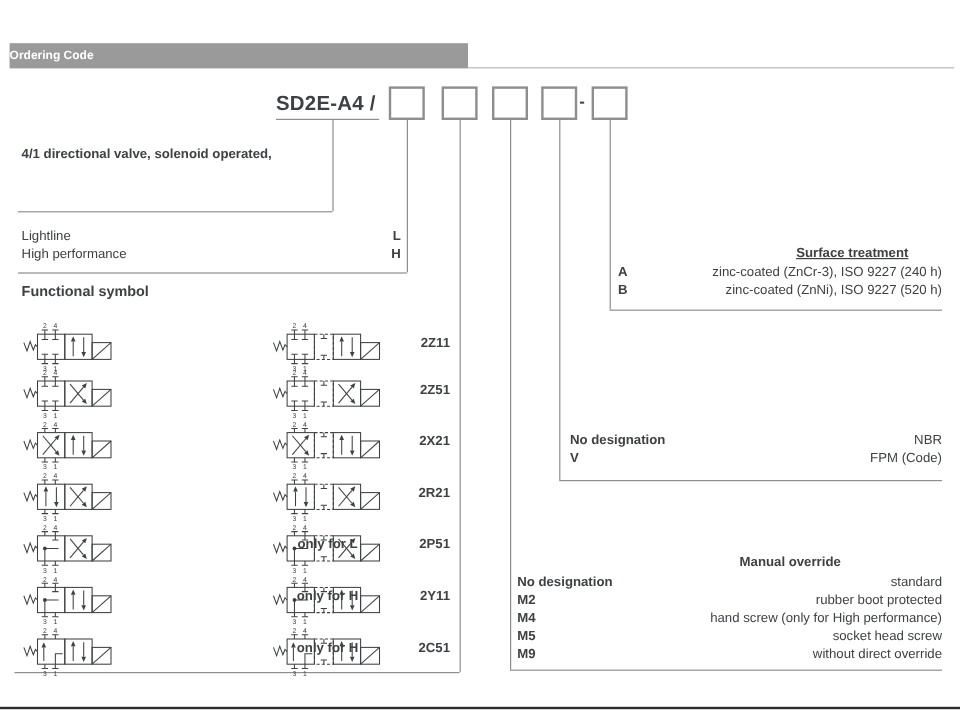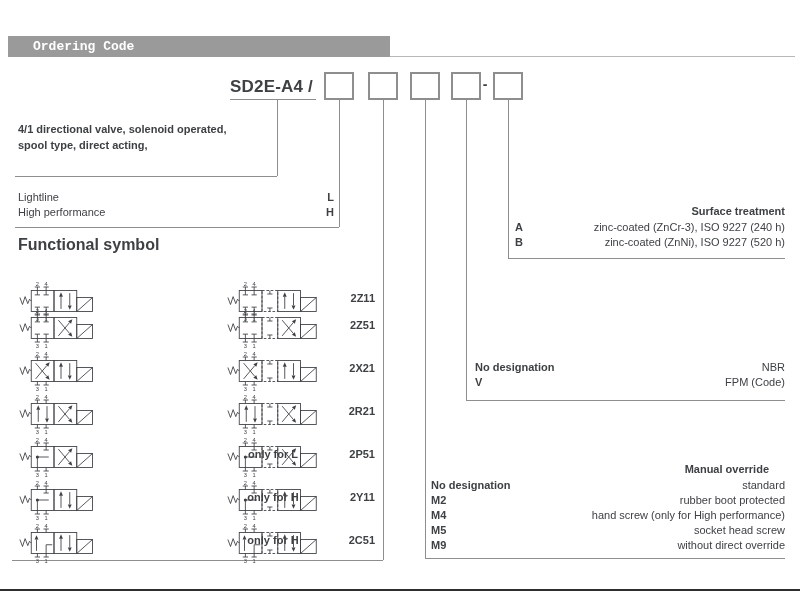--- a/index.html
+++ b/index.html
@@ -5,30 +5,30 @@
   :root{
     --bar:#9a9a9a; --line:#8e8e8e; --text:#3e4144; --footer:#2e2e2e; --thin:#b8b8b8;
   }
   html,body{margin:0;padding:0;background:#fff;}
   body{font-family:"Liberation Sans",sans-serif;color:var(--text);}
   #page{position:relative;width:800px;height:600px;background:#fff;overflow:hidden;}
   .abs{position:absolute;}
   .hline{position:absolute;height:1px;background:var(--line);}
   .vline{position:absolute;width:1px;background:var(--line);}
   #header-bar{left:8px;top:36px;width:382px;height:21px;background:var(--bar);
-    color:#fff;font-size:13px;font-weight:bold;line-height:21px;padding-left:25px;box-sizing:border-box;font-family:Liberation Mono, monospace;}
+    color:#fff;font-size:10px;font-weight:bold;line-height:21px;padding-left:0;box-sizing:border-box;}
   #header-ext{left:390px;top:56px;width:405px;height:1px;background:var(--thin);}
   #model-code{left:230px;top:77px;font-size:17px;font-weight:bold;letter-spacing:.2px;}
   .code-box{position:absolute;top:72px;width:30px;height:28px;border:2px solid var(--line);
     background:#fff;box-sizing:border-box;}
   #dash-sep{left:479px;top:76px;width:12px;text-align:center;font-size:14px;font-weight:bold;}
   #desc-block{left:18px;top:121px;width:260px;font-size:11px;font-weight:bold;line-height:16px;}
   .lh-row{position:absolute;left:18px;width:316px;height:15px;font-size:11px;line-height:15px;}
   .lh-row .code{float:right;font-weight:bold;}
-  #func-heading{left:18px;top:236px;font-size:16px;font-weight:bold;}
+  #func-heading{left:18px;top:236px;font-size:12px;font-weight:bold;}
   #func-rows{left:15px;top:262px;width:370px;height:302px;}
   .func-row{position:absolute;left:0;width:370px;height:43px;}
   .func-row svg{position:absolute;top:1px;}
   .func-row .sym-left{left:2px;}
   .func-row .sym-right{left:106px;}
   .func-row .note{position:absolute;left:222px;width:72px;top:14px;font-size:11px;font-weight:bold;text-align:center;}
   .func-row .code{position:absolute;left:300px;width:60px;top:14px;font-size:11px;font-weight:bold;text-align:right;}
   .r-block-title{position:absolute;font-size:11px;font-weight:bold;text-align:right;}
   .r-row{position:absolute;font-size:11px;line-height:15px;}
   .r-row .code{position:absolute;left:0;font-weight:bold;white-space:nowrap;}
@@ -63,35 +63,34 @@
 
   <div class="hline" style="left:15px;top:176px;width:262px;"></div>
   <div class="hline" style="left:15px;top:227px;width:324px;"></div>
   <div class="hline" style="left:12px;top:560px;width:371px;"></div>
   <div class="hline" style="left:425px;top:558px;width:360px;"></div>
   <div class="hline" style="left:466px;top:400px;width:319px;"></div>
   <div class="hline" style="left:508px;top:258px;width:277px;"></div>
 
   <div id="desc-block" class="abs">
     <div>4/1 directional valve, solenoid operated,</div>
-    <div>spool type, direct acting,</div>
   </div>
 
   <div class="lh-row" style="top:190px;">
     <span class="code">L</span>
     <span>Lightline</span>
   </div>
   <div class="lh-row" style="top:205px;">
     <span class="code">H</span>
     <span>High performance</span>
   </div>
 
   <div id="func-heading" class="abs">Functional symbol</div>
   <div id="func-rows" class="abs">
-      <div class="func-row" style="top: 16px;">
+      <div class="func-row" style="top: 4px;">
         <span class="sym-left-wrap" style="position:absolute;left:2px;top:1px;">
           <svg class="sym-left" width="77" height="42" viewBox="0 0 88 48">
             <g stroke="#3e4144" stroke-width="1" fill="none">
               <rect x="14" y="12" width="26" height="24"></rect>
               <rect x="40" y="12" width="26" height="24"></rect>
               <rect x="66" y="20" width="18" height="16"></rect>
               <line x1="66" y1="36" x2="84" y2="20"></line>
               <polyline points="1,20 4,28 7,19 10,27 12,22 14,24" fill="none"></polyline>
               <line x1="21" y1="8" x2="21" y2="12"></line>
               <line x1="18" y1="8" x2="24" y2="8"></line>
@@ -590,40 +589,40 @@
               <text x="21" y="47" font-size="6.5" text-anchor="middle" fill="#3e4144" stroke="none" font-family="Liberation Sans,sans-serif">3</text>
               <text x="31" y="47" font-size="6.5" text-anchor="middle" fill="#3e4144" stroke="none" font-family="Liberation Sans,sans-serif">1</text>
             </g>
           </svg>
         </span>
         <span class="note">only for H</span>
         <span class="code">2C51</span>
       </div>
     </div>
 
-  <div class="r-block-title" style="left:500px;top:205px;width:285px;">Surface treatment</div>
+  <div class="r-block-title" style="left:472px;top:205px;width:285px;text-decoration:underline;">Surface treatment</div>
   <div class="r-row" style="left:515px;top:220px;width:270px;">
     <span class="code">A</span>
     <span class="desc">zinc-coated (ZnCr-3), ISO 9227 (240 h)</span>
   </div>
   <div class="r-row" style="left:515px;top:235px;width:270px;">
     <span class="code">B</span>
     <span class="desc">zinc-coated (ZnNi), ISO 9227 (520 h)</span>
   </div>
 
   <div class="r-row" style="left:475px;top:360px;width:310px;">
     <span class="code">No designation</span>
     <span class="desc">NBR</span>
   </div>
   <div class="r-row" style="left:475px;top:375px;width:310px;">
     <span class="code">V</span>
     <span class="desc">FPM (Code)</span>
   </div>
 
-  <div class="r-block-title" style="left:484px;top:463px;width:285px;">Manual override</div>
+  <div class="r-block-title" style="left:516px;top:463px;width:285px;text-align:center;">Manual override</div>
   <div class="r-row" style="left:431px;top:478px;width:354px;">
     <span class="code">No designation</span>
     <span class="desc">standard</span>
   </div>
   <div class="r-row" style="left:431px;top:493px;width:354px;">
     <span class="code">M2</span>
     <span class="desc">rubber boot protected</span>
   </div>
   <div class="r-row" style="left:431px;top:508px;width:354px;">
     <span class="code">M4</span>

